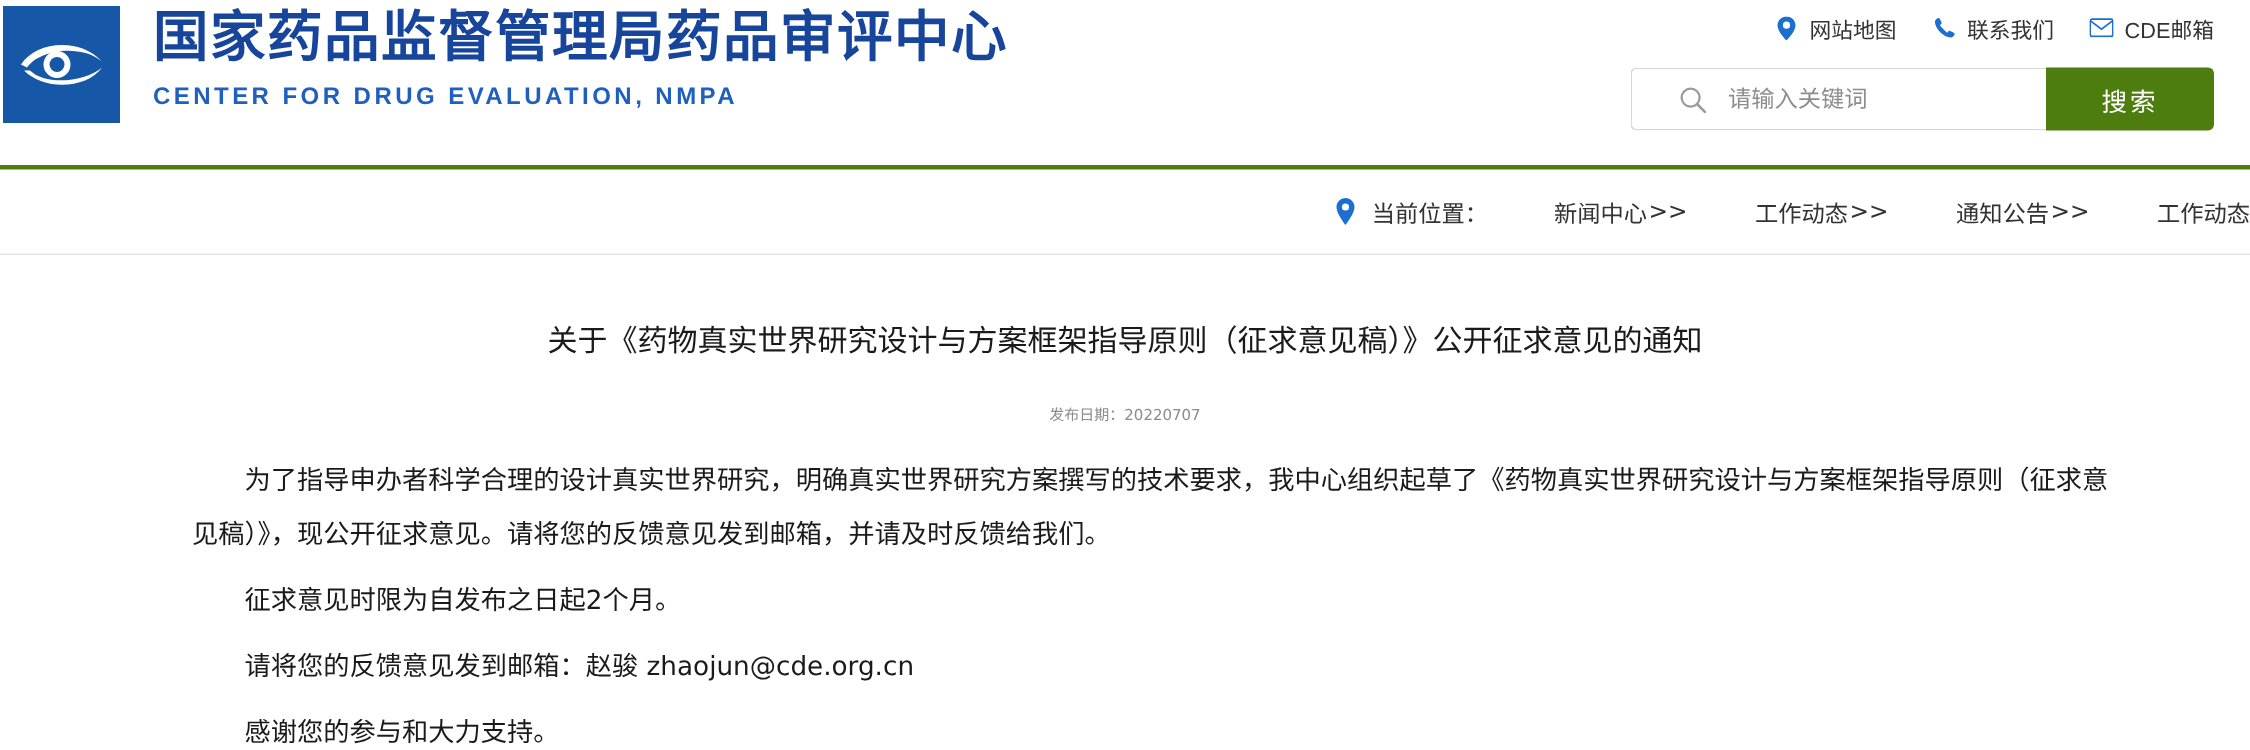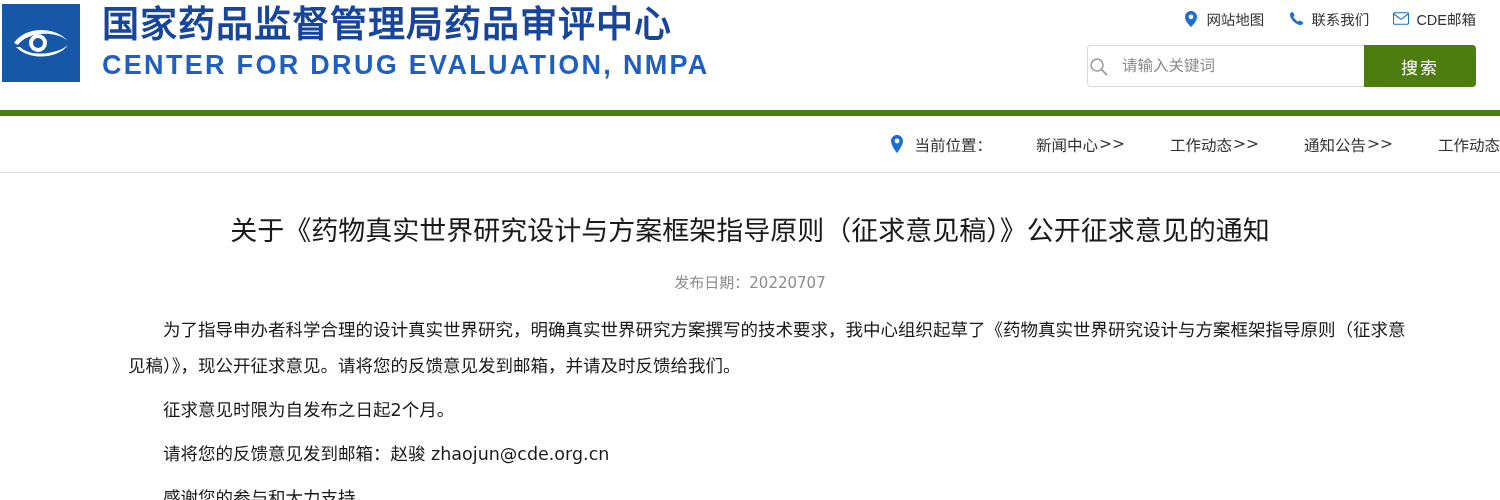--- a/index.html
+++ b/index.html
@@ -13,21 +13,21 @@
     font-family: "Liberation Sans", sans-serif;
     color: #222;
     overflow: hidden;
   }
 
   
   .header {
     position: relative;
     height: 110px;
     background: #ffffff;
-    border-bottom: 6px solid #4d7c0f;
+    border-bottom: 3px solid #4d7c0f;
     display: flex;
     align-items: flex-start;
   }
   .logo-block {
     width: 78px;
     height: 78px;
     margin: 4px 0 0 2px;
     background: #1657a8;
     display: flex;
     align-items: center;
@@ -44,21 +44,21 @@
     font-family: "DejaVu Sans", sans-serif;
     font-size: 37px;
     font-weight: bold;
     color: #17459b;
     letter-spacing: 1px;
     line-height: 46px;
     white-space: nowrap;
   }
   .en-title {
     font-family: "Liberation Sans", sans-serif;
-    font-size: 27px;
+    font-size: 16px;
     font-weight: bold;
     color: #1f5fc0;
     letter-spacing: 2.3px;
     line-height: 30px;
     margin-top: 2px;
     white-space: nowrap;
   }
 
   .header-right {
     position: absolute;
@@ -95,21 +95,21 @@
   }
   .search-box {
     width: 277px;
     height: 42px;
     border: 1px solid #d8d8d8;
     border-right: none;
     border-radius: 4px 0 0 4px;
     background: #fff;
     display: flex;
     align-items: center;
-    padding-left: 0;
+    padding-left: 30px;
     box-sizing: border-box;
   }
   .search-icon {
     width: 20px; height: 20px;
     color: #9a9a9a;
     display: inline-flex; align-items: center; justify-content: center;
     flex: none;
   }
   .search-input {
     border: none;
@@ -161,30 +161,30 @@
   }
   .crumb-sep { padding: 0 1px; }
 
   
   .content {
     padding: 0 72px;
   }
   .article-title {
     text-align: center;
     font-family: Liberation Sans, sans-serif;
-    font-size: 27px;
+    font-size: 20px;
     color: #1a1a1a;
     font-weight: normal;
     margin: 38px 0 0 0;
     line-height: 40px;
   }
   .article-date {
     text-align: center;
     color: #8c8c8c;
-    font-size: 15px;
+    font-size: 10px;
     font-family: "DejaVu Sans", sans-serif;
     margin-top: 20px;
   }
   .article-body {
     margin-top: 20px;
     font-family: "DejaVu Sans", sans-serif;
     font-size: 17.5px;
     color: #1a1a1a;
     line-height: 36px;
   }

